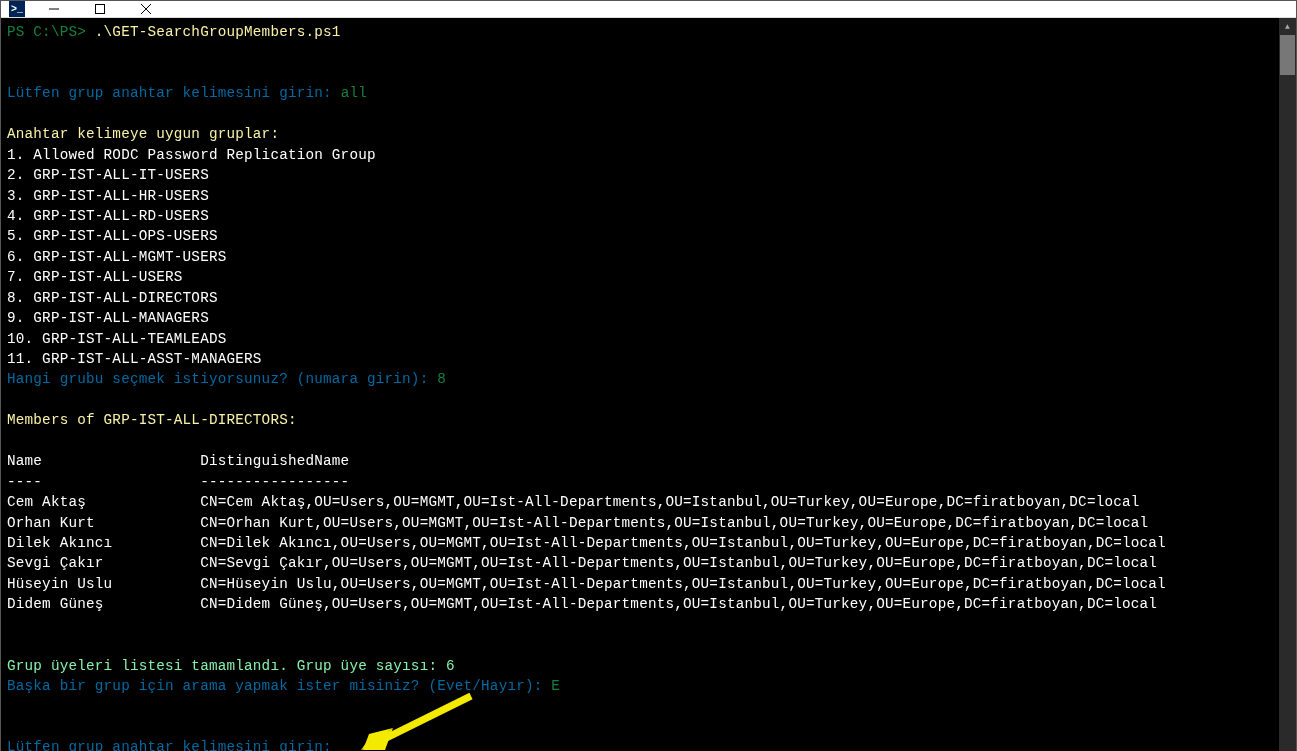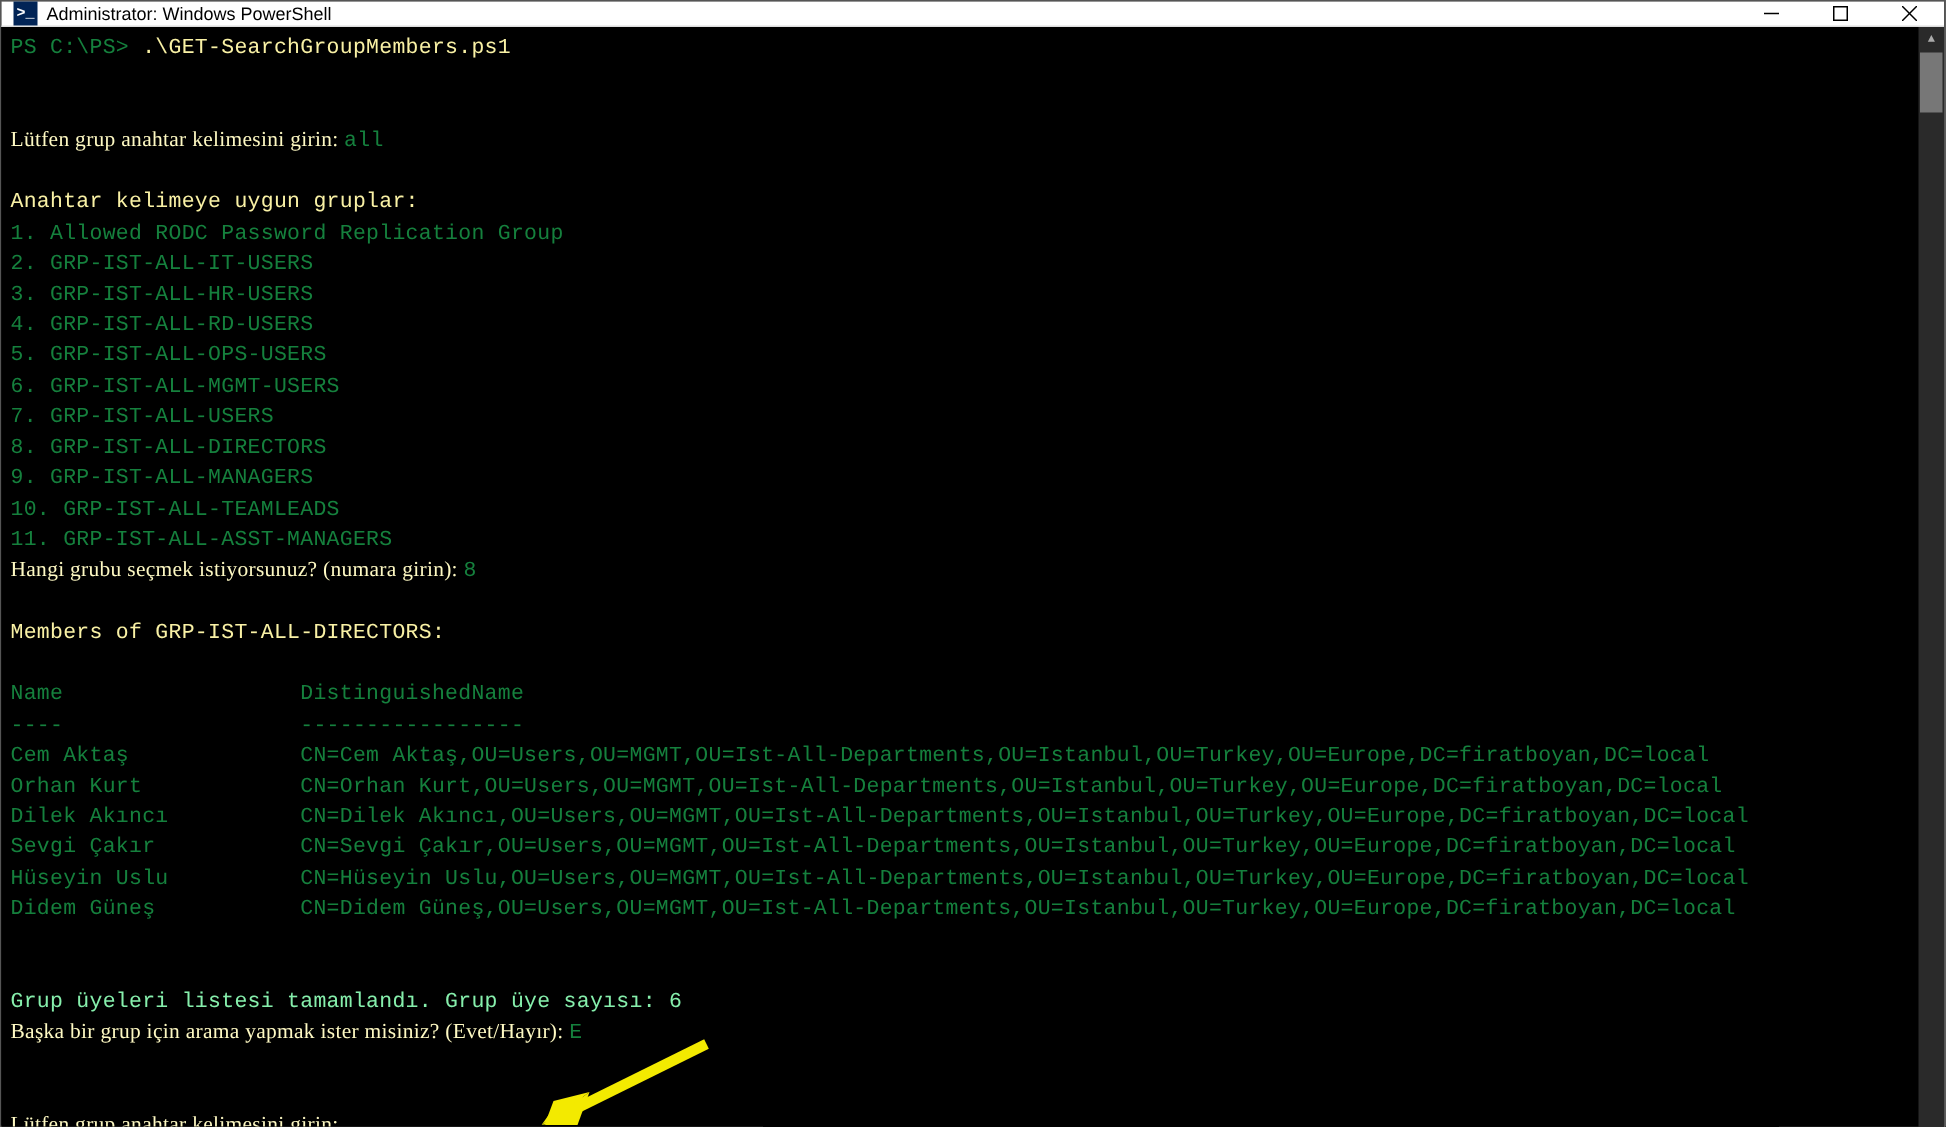--- a/index.html
+++ b/index.html
@@ -95,38 +95,37 @@
       height: 17px;
       display: flex;
       align-items: center;
       justify-content: center;
       color: #aaa;
       font-size: 8px;
     }
     .scrollbar-arrow-up { top: 0; }
     .scrollbar-arrow-down { bottom: 0; }
     .c-white { color: #15803d; }
-    .c-cyan { color: #fef9c3; font-family: Liberation Serif, serif; }
+    .c-cyan { color: #0369a1; }
     .c-yellow { color: #f9f1a5; margin-top: 32px; }
     .c-green { color: #86efac; }
-    .c-gray { color: #15803d; margin-top: 36px; }
+    .c-gray { color: #ffffff; margin-top: 36px; }
     .arrow-overlay {
       position: absolute;
       left: 360px;
       top: 670px;
       pointer-events: none;
     }
   </style>
 </head>
 <body>
 
 <div class="window">
   <div class="titlebar">
     <div class="titlebar-icon">&gt;_</div>
-    <div class="titlebar-title">Administrator: Windows PowerShell</div>
     <div class="window-controls">
       <div class="window-control">
         <svg viewBox="0 0 10 10">
             <line x1="0" y1="5" x2="10" y2="5" stroke="#000" stroke-width="1"></line>
           </svg>
       </div>
       <div class="window-control">
         <svg viewBox="0 0 10 10">
             <rect x="0.5" y="0.5" width="9" height="9" fill="none" stroke="#000" stroke-width="1"></rect>
           </svg>

